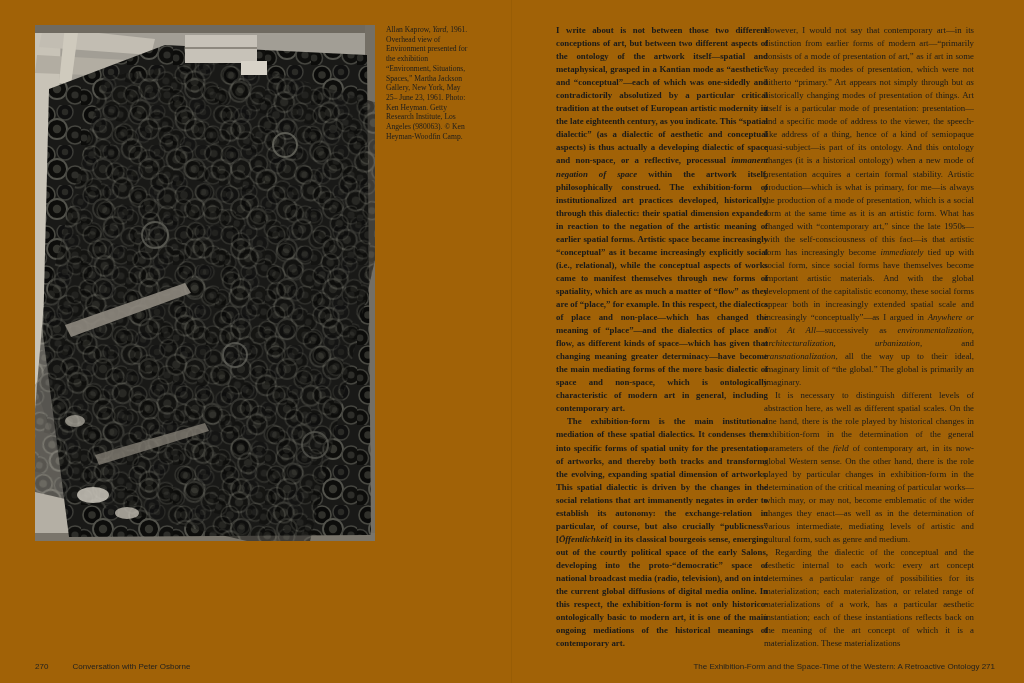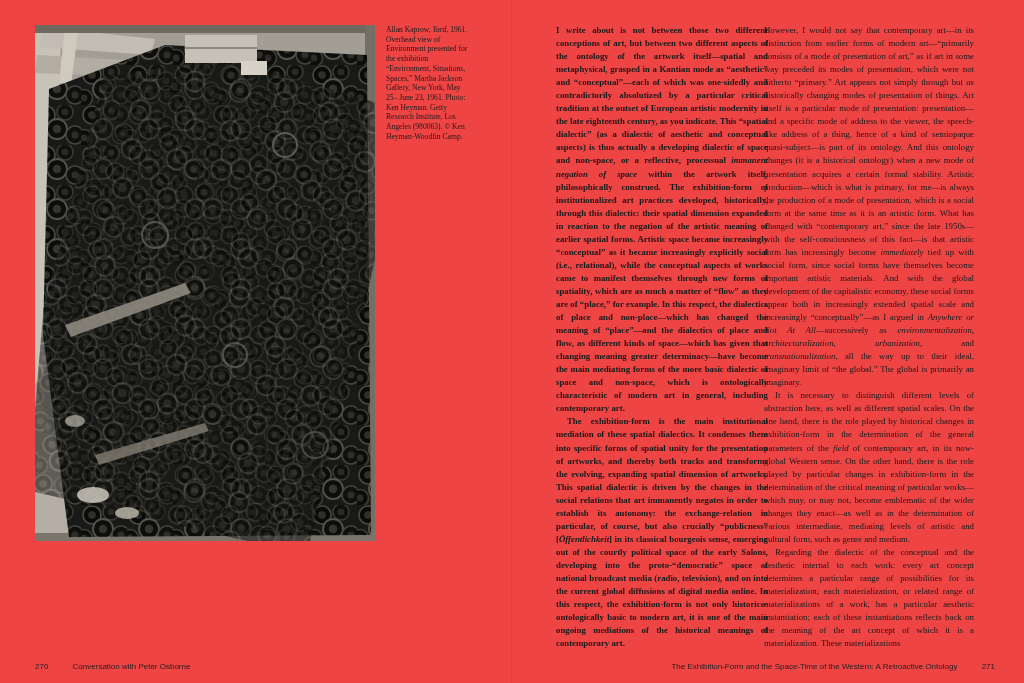--- a/index.html
+++ b/index.html
@@ -1,18 +1,18 @@
 <!DOCTYPE html>
 <html><head>
 <meta charset="utf-8">
 <style>
   html,body { margin:0; padding:0; background:#e9e9e9; }
   .page {
     position:relative; width:1024px; height:683px; margin:0 auto;
-    background:#ef4444; overflow:hidden;
+    background:#a16207; overflow:hidden;
     font-family:"Liberation Serif", serif; color:#1a1a1a;
   }
   .gutter {
     position:absolute; left:511px; top:0; width:1px; height:683px;
     background:rgba(0,0,0,0.05);
   }
   .photo-wrap {
     position:absolute; left:35px; top:25px; width:340px; height:516px;
     background:#9a968d; overflow:hidden;
   }
@@ -32,21 +32,21 @@
   }
   .col p.indent { text-indent:11px; }
   .col p i { font-style:italic; }
   .footer {
     position:absolute; top:662px; font-family:"Liberation Sans", sans-serif;
     font-size:8px; color:#1f1f1f; white-space:nowrap;
   }
   .footer-left { left:35px; }
   .footer-left .pageno { margin-right:22px; }
   .footer-right { right:29px; }
-  .footer-right .pageno { margin-left:22px; }
+  .footer-right .pageno { }
 </style>
 </head>
 <body>
 
 <div class="page">
 
   <div class="gutter"></div>
 
   <div class="photo-wrap">
     <svg viewBox="0 0 340 516" preserveAspectRatio="none" aria-hidden="true">

